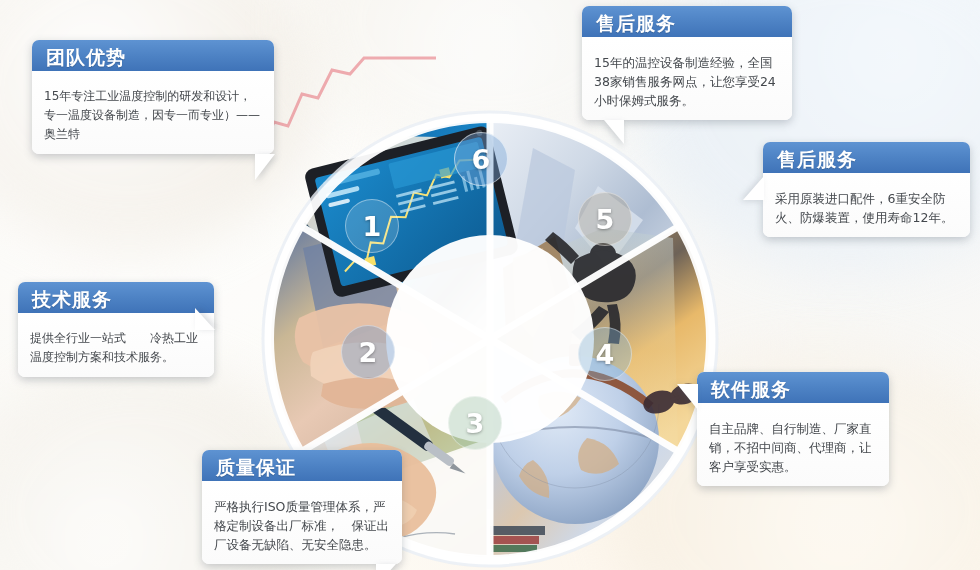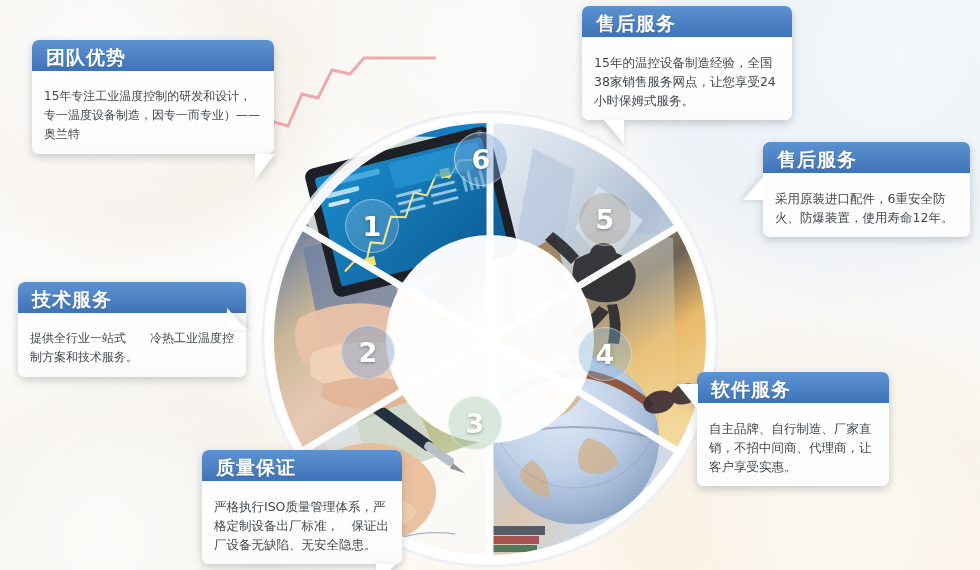--- a/index.html
+++ b/index.html
@@ -139,21 +139,21 @@
   #card-software  { left:697px; top:372px; width:192px; }
   #card-software .tail{ left:-20px; top:12px;
       border-right:21px solid #ffffff; border-bottom:26px solid transparent;
       filter: drop-shadow(-3px 1px 3px rgba(70,80,95,.20)); }
 
   #card-quality   { left:202px; top:450px; width:200px; }
   #card-quality .tail{ right:6px; bottom:-22px;
       border-left:20px solid #ffffff; border-bottom:22px solid transparent;
       filter: drop-shadow(2px 2px 3px rgba(70,80,95,.22)); }
 
-  #card-tech      { left:18px;  top:282px; width:228px; }
+  #card-tech      { left:18px;  top:282px; width:196px; }
   #card-tech .tail{ right:-1px; top:26px;
       border-left:20px solid #ffffff; border-top:22px solid transparent;
       filter: drop-shadow(3px -1px 3px rgba(70,80,95,.20)); }
 
   #card-tech .bd, #card-team .bd { font-size:12px; }
 </style>
 </head>
 <body>
 
 <div id="stage">

